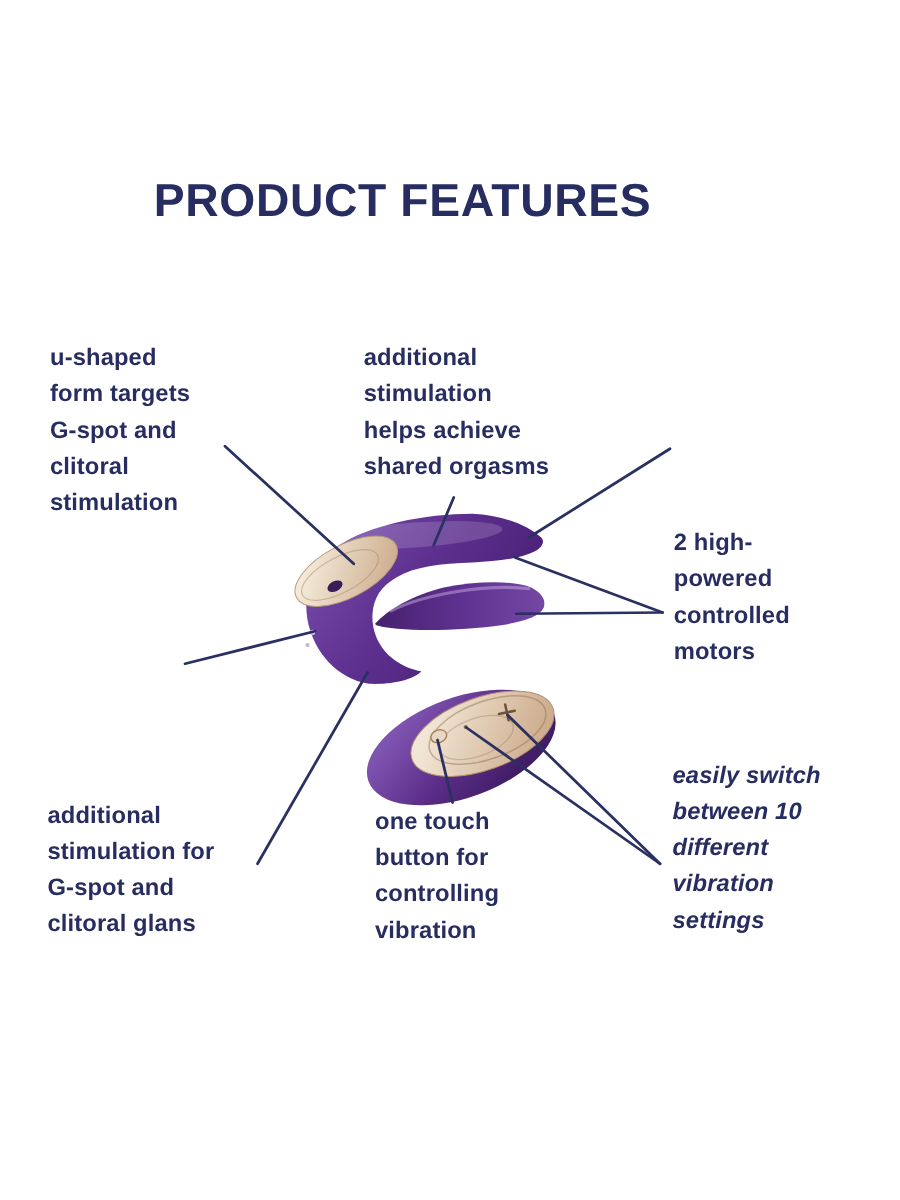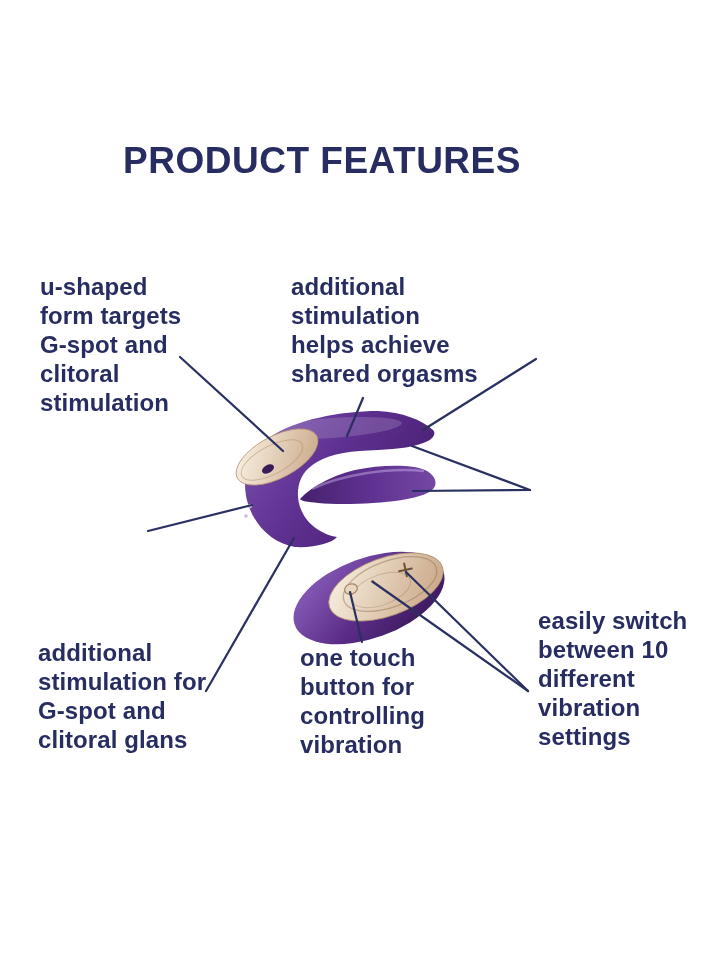--- a/index.html
+++ b/index.html
@@ -25,34 +25,34 @@
     font-weight:700;
     letter-spacing:.5px;
     color:var(--navy);
   }
   .diagram{
     position:absolute;left:0;top:0;
   }
   .feature-label{
     position:absolute;
     white-space:pre-line;
-    font-size:24px;
+    font-size:19px;
     line-height:29px;
     font-weight:700;
     letter-spacing:.1px;
     color:var(--navy);
   }
   #f-ushape   {left:40px;  top:272px;}
   #f-shared   {left:291px; top:272px;}
   #f-silicone {left:538px; top:272px;}
   #f-motors   {left:539px; top:420px;}
   #f-magnetic {left:38px;  top:483px;}
   #f-glans    {left:38px;  top:638px;}
   #f-onetouch {left:300px; top:643px;}
-  #f-settings {left:538px; top:606px;}
+  #f-settings {left:538px; top:606px;font-style:italic;}
   .callout{
     stroke:var(--line);
     stroke-width:2.2;
     stroke-linecap:round;
   }
 </style>
 </head>
 <body>
 
 <div class="canvas">
@@ -151,20 +151,24 @@
 
   <div class="feature-label" id="f-ushape">u-shaped
 form targets
 G-spot and
 clitoral
 stimulation</div>
   <div class="feature-label" id="f-shared">additional
 stimulation
 helps achieve
 shared orgasms</div>
+  <div class="feature-label" id="f-motors">2 high-
+powered
+controlled
+motors</div>
   <div class="feature-label" id="f-glans">additional
 stimulation for
 G-spot and
 clitoral glans</div>
   <div class="feature-label" id="f-onetouch">one touch
 button for
 controlling
 vibration</div>
   <div class="feature-label" id="f-settings">easily switch
 between 10

